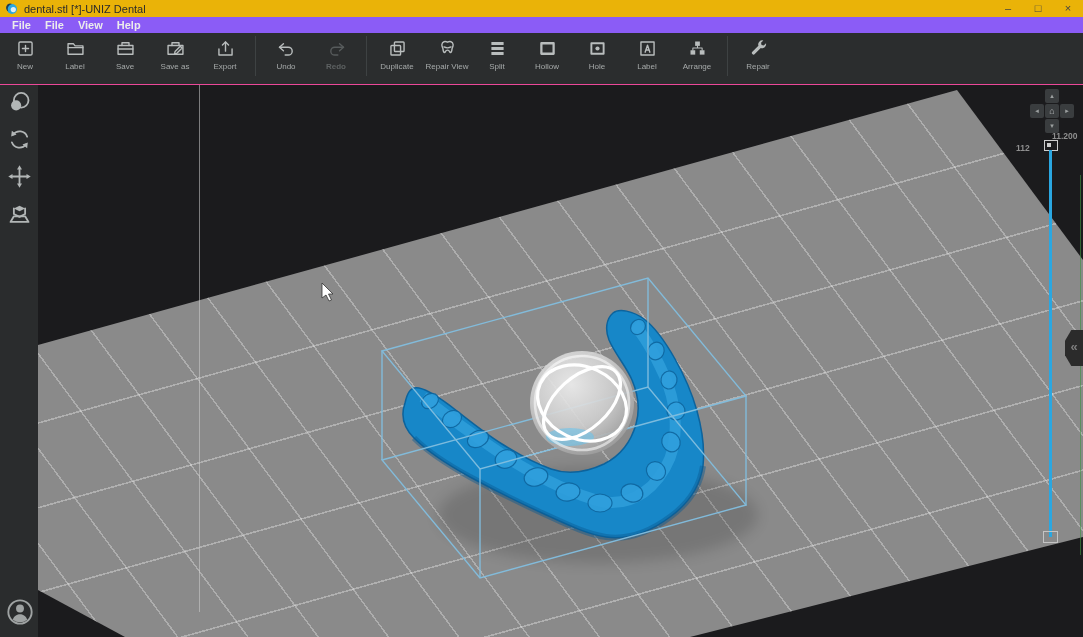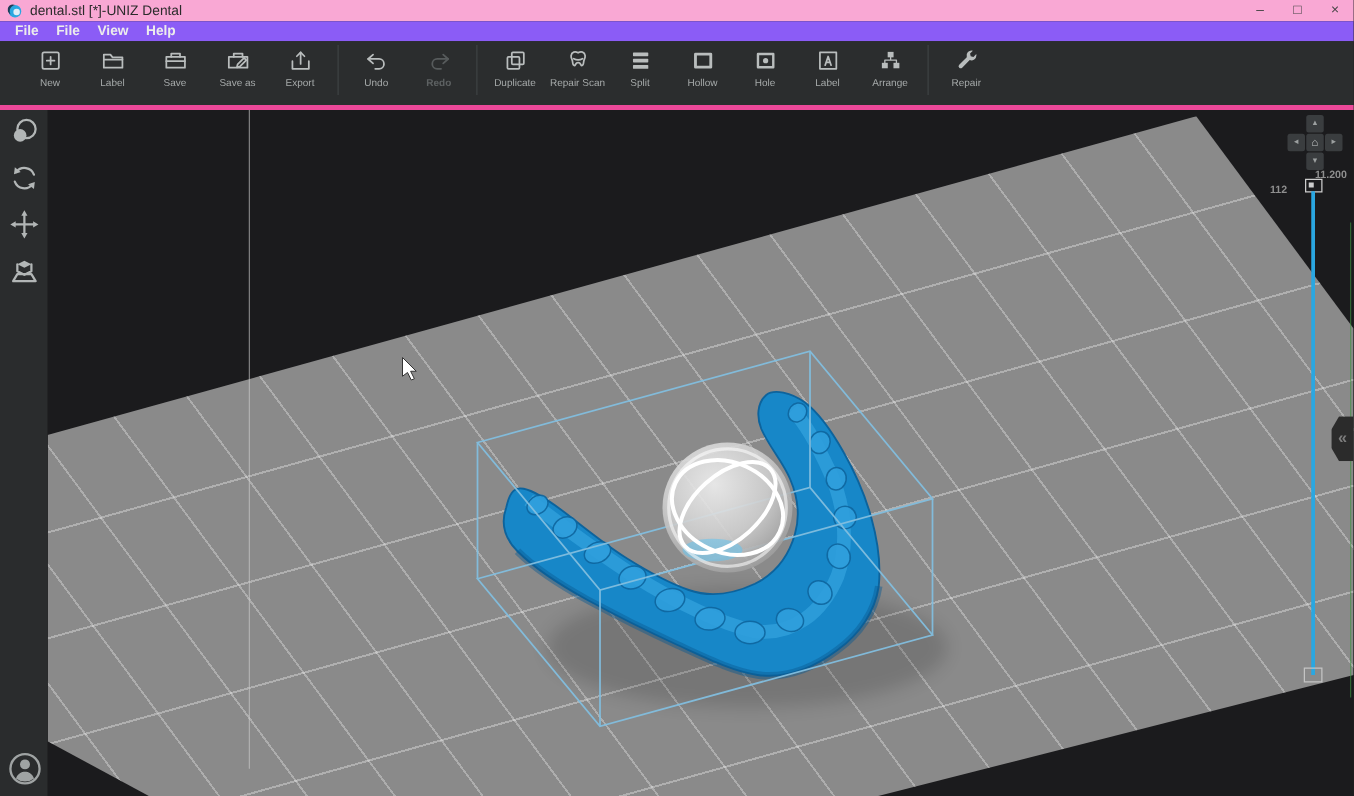--- a/index.html
+++ b/index.html
@@ -1,32 +1,32 @@
 <!DOCTYPE html>
 <html><head>
 <meta charset="utf-8">
 <style>
   html,body{margin:0;padding:0;width:1083px;height:637px;overflow:hidden;
     font-family:"Liberation Sans",sans-serif;background:#1b1b1d;}
   .window{width:1083px;height:637px;display:flex;flex-direction:column;}
 
   
-  .titlebar{height:17px;background:#f9a8d4;display:flex;align-items:center;
+  .titlebar{height:17px;background:#eab308;display:flex;align-items:center;
     font-size:11px;color:#2b2b2b;flex:0 0 auto;}
   .app-logo{width:12px;height:12px;margin:0 6px 0 6px;flex:0 0 auto;}
   .title-text{flex:1 1 auto;white-space:nowrap;}
   .win-btn{width:30px;text-align:center;color:#444;font-size:11px;line-height:17px;cursor:default;}
 
   
   .menubar{height:16px;background:#8b5cf6;display:flex;align-items:center;padding-left:5px;flex:0 0 auto;}
   .menu-item{color:#ececec;font-size:11px;font-weight:bold;padding:0 7px;}
 
   
   .toolbar{height:51px;background:#2b2d2e;display:flex;align-items:flex-start;
-    padding-left:15px;border-bottom:4px solid #ec4899;flex:0 0 auto;}
+    padding-left:0;border-bottom:1px solid #ec4899;flex:0 0 auto;}
   .tb-btn{width:50px;display:flex;flex-direction:column;align-items:center;padding-top:5px;}
   .tb-btn svg{width:21px;height:21px;stroke:#b9bdbd;fill:none;stroke-width:1.6;
     stroke-linecap:round;stroke-linejoin:round;}
   .tb-btn .fillglyph{fill:#b9bdbd;stroke:none;}
   .tb-label{font-size:8px;color:#a6aaaa;margin-top:3px;white-space:nowrap;}
   .tb-btn.dim svg{stroke:#575b5c;}
   .tb-btn.dim .tb-label{color:#5d6162;font-weight:bold;}
   .tb-sep{width:1px;height:40px;background:#3e4243;margin:3px 5px 0 5px;flex:0 0 auto;}
 
   
@@ -164,21 +164,21 @@
         <rect x="8.5" y="4.5" width="11" height="11" rx="1"></rect>
           <rect x="4.5" y="8.5" width="11" height="11" rx="1"></rect>
         </svg>
       <span class="tb-label">Duplicate</span>
     </div>
     <div class="tb-btn">
       <svg viewBox="0 0 24 24">
         <path d="M12 4.8c-2.6-1.4-6-.9-6.4 2.6-.3 2.3 1 3.4 1.2 4.9.2 1.8.3 4.2 1.8 4.2 1.3 0 .7-2.6 3.4-2.6s2.1 2.6 3.4 2.6c1.5 0 1.6-2.4 1.8-4.2.2-1.5 1.5-2.6 1.2-4.9C18 3.9 14.6 3.4 12 4.8z"></path>
         <path d="M8 10.2c2.7 1.4 5.3 1.4 8 0"></path>
         </svg>
-      <span class="tb-label">Repair Scan</span>
+      <span class="tb-label">Repair View</span>
     </div>
     <div class="tb-btn">
       <svg viewBox="0 0 24 24">
         <rect class="fillglyph" x="5" y="4.5" width="14" height="3.4" rx=".6"></rect>
         <rect class="fillglyph" x="5" y="10.3" width="14" height="3.4" rx=".6"></rect>
         <rect class="fillglyph" x="5" y="16.1" width="14" height="3.4" rx=".6"></rect>
         </svg>
       <span class="tb-label">Split</span>
     </div>
     <div class="tb-btn">

